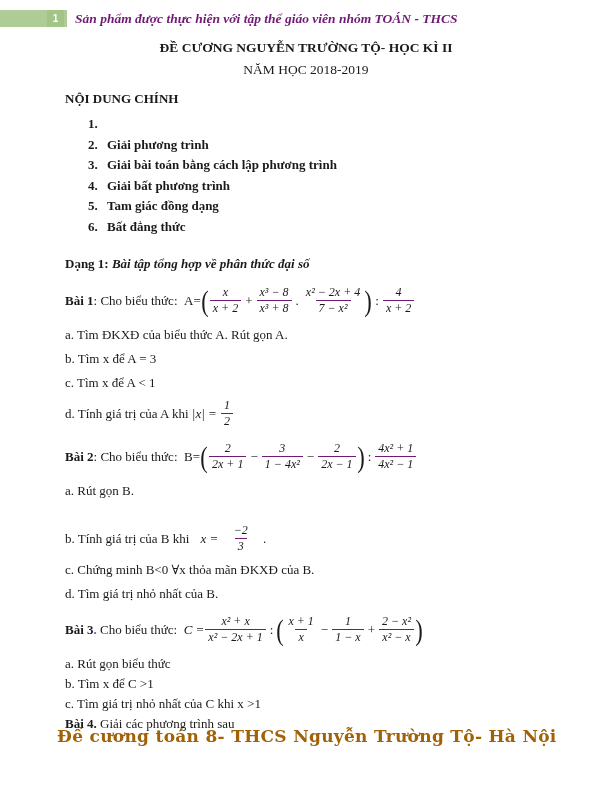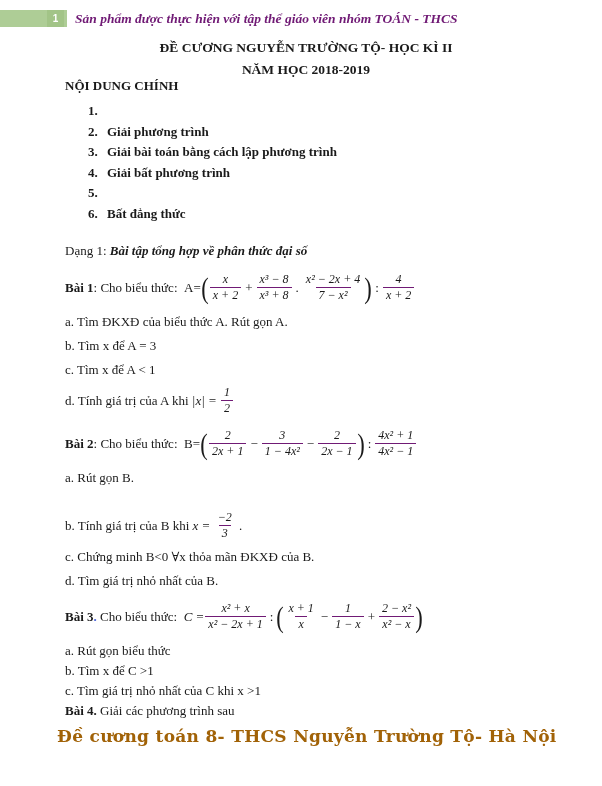--- a/index.html
+++ b/index.html
@@ -8,41 +8,41 @@
     font-family:"Liberation Serif","DejaVu Serif",serif;font-size:13px;color:#1a1a1a;
   }
   
   .badge-bar{position:absolute;top:10px;left:0;width:67px;height:17px;background:#aecd96;display:flex;justify-content:flex-end;}
   .badge-num{width:17px;height:17px;background:#a2c487;color:#ffffff;
     font-family:"Liberation Sans",sans-serif;font-size:10px;font-weight:bold;
     display:flex;align-items:center;justify-content:center;margin-right:3px;}
   .banner{position:absolute;top:11px;left:75px;color:#701a75;font-weight:bold;font-style:italic;font-size:13.5px;white-space:nowrap;}
   .content{position:absolute;top:40px;left:65px;width:482px;}
   .title{ text-align:center;font-weight:bold;font-size:13.5px;margin-bottom:6px;}
-  .subtitle{text-align:center;font-weight:bold;font-size:13.5px;}
+  .subtitle{text-align:center;font-weight:normal;font-size:13.5px;margin-bottom:13px;}
   .heading{font-weight:bold;font-size:13px;margin-bottom:7px;font-family:Liberation Serif, serif;}
   .toc{margin-left:23px;}
   .toc-row{display:flex;font-weight:bold;line-height:20.5px;}
   .toc-num{width:19px;flex:none;}
   .dang{margin-top:19px;font-size:13px;}
-  .dang .dlabel{font-weight:normal;}
+  .dang .dlabel{font-weight:bold;}
   .dang .dtitle{font-weight:bold;font-style:italic;}
   .line{margin-top:9px;line-height:15px;}
   .formula{display:flex;align-items:center;flex-wrap:nowrap;white-space:pre;margin-top:14px;margin-bottom:12px;}
   .blabel{font-weight:bold;}
   .math{font-style:italic;}
   .frac{display:inline-flex;flex-direction:column;align-items:center;vertical-align:middle;
     font-style:italic;font-size:12px;line-height:13px;margin:0 1px;}
   .frac .num{display:block;padding:0 3px 1px 3px;text-align:center;}
   .frac .den{display:block;border-top:1px solid #701a75;padding:1px 3px 0 3px;text-align:center;}
   .op{margin:0 3px;font-style:normal;}
   .paren{font-size:30px;line-height:28px;font-weight:normal;font-style:normal;transform:scaleX(.75);margin:0 -1px;}
   .blue{color:#4a63d8;}
   .inline-frac-line{display:flex;align-items:center;white-space:pre;}
-  .gap-lg{margin-top:26px;}
+  .gap-lg{margin-top:26px;gap:8px;}
   .tight{margin-top:5px;}
   .footer{position:absolute;left:57px;top:726px;color:#a16207;font-weight:bold;
     font-family:"DejaVu Serif",serif;font-size:17px;letter-spacing:.3px;white-space:nowrap;}
 </style>
 </head>
 <body>
 
 <div id="page">
 
   <div class="badge-bar">
@@ -69,20 +69,21 @@
       <div class="toc-row">
           <span class="toc-num">3.</span>
           <span>Giải bài toán bằng cách lập phương trình</span>
         </div>
       <div class="toc-row">
           <span class="toc-num">4.</span>
           <span>Giải bất phương trình</span>
         </div>
       <div class="toc-row">
           <span class="toc-num">5.</span>
+          <span>Tam giác đồng dạng</span>
         </div>
       <div class="toc-row">
           <span class="toc-num">6.</span>
           <span>Bất đẳng thức</span>
         </div>
     </div>
 
     <div class="dang">
       <span class="dlabel">Dạng 1:</span><span class="dtitle"> Bài tập tổng hợp về phân thức đại số</span>
     </div>

